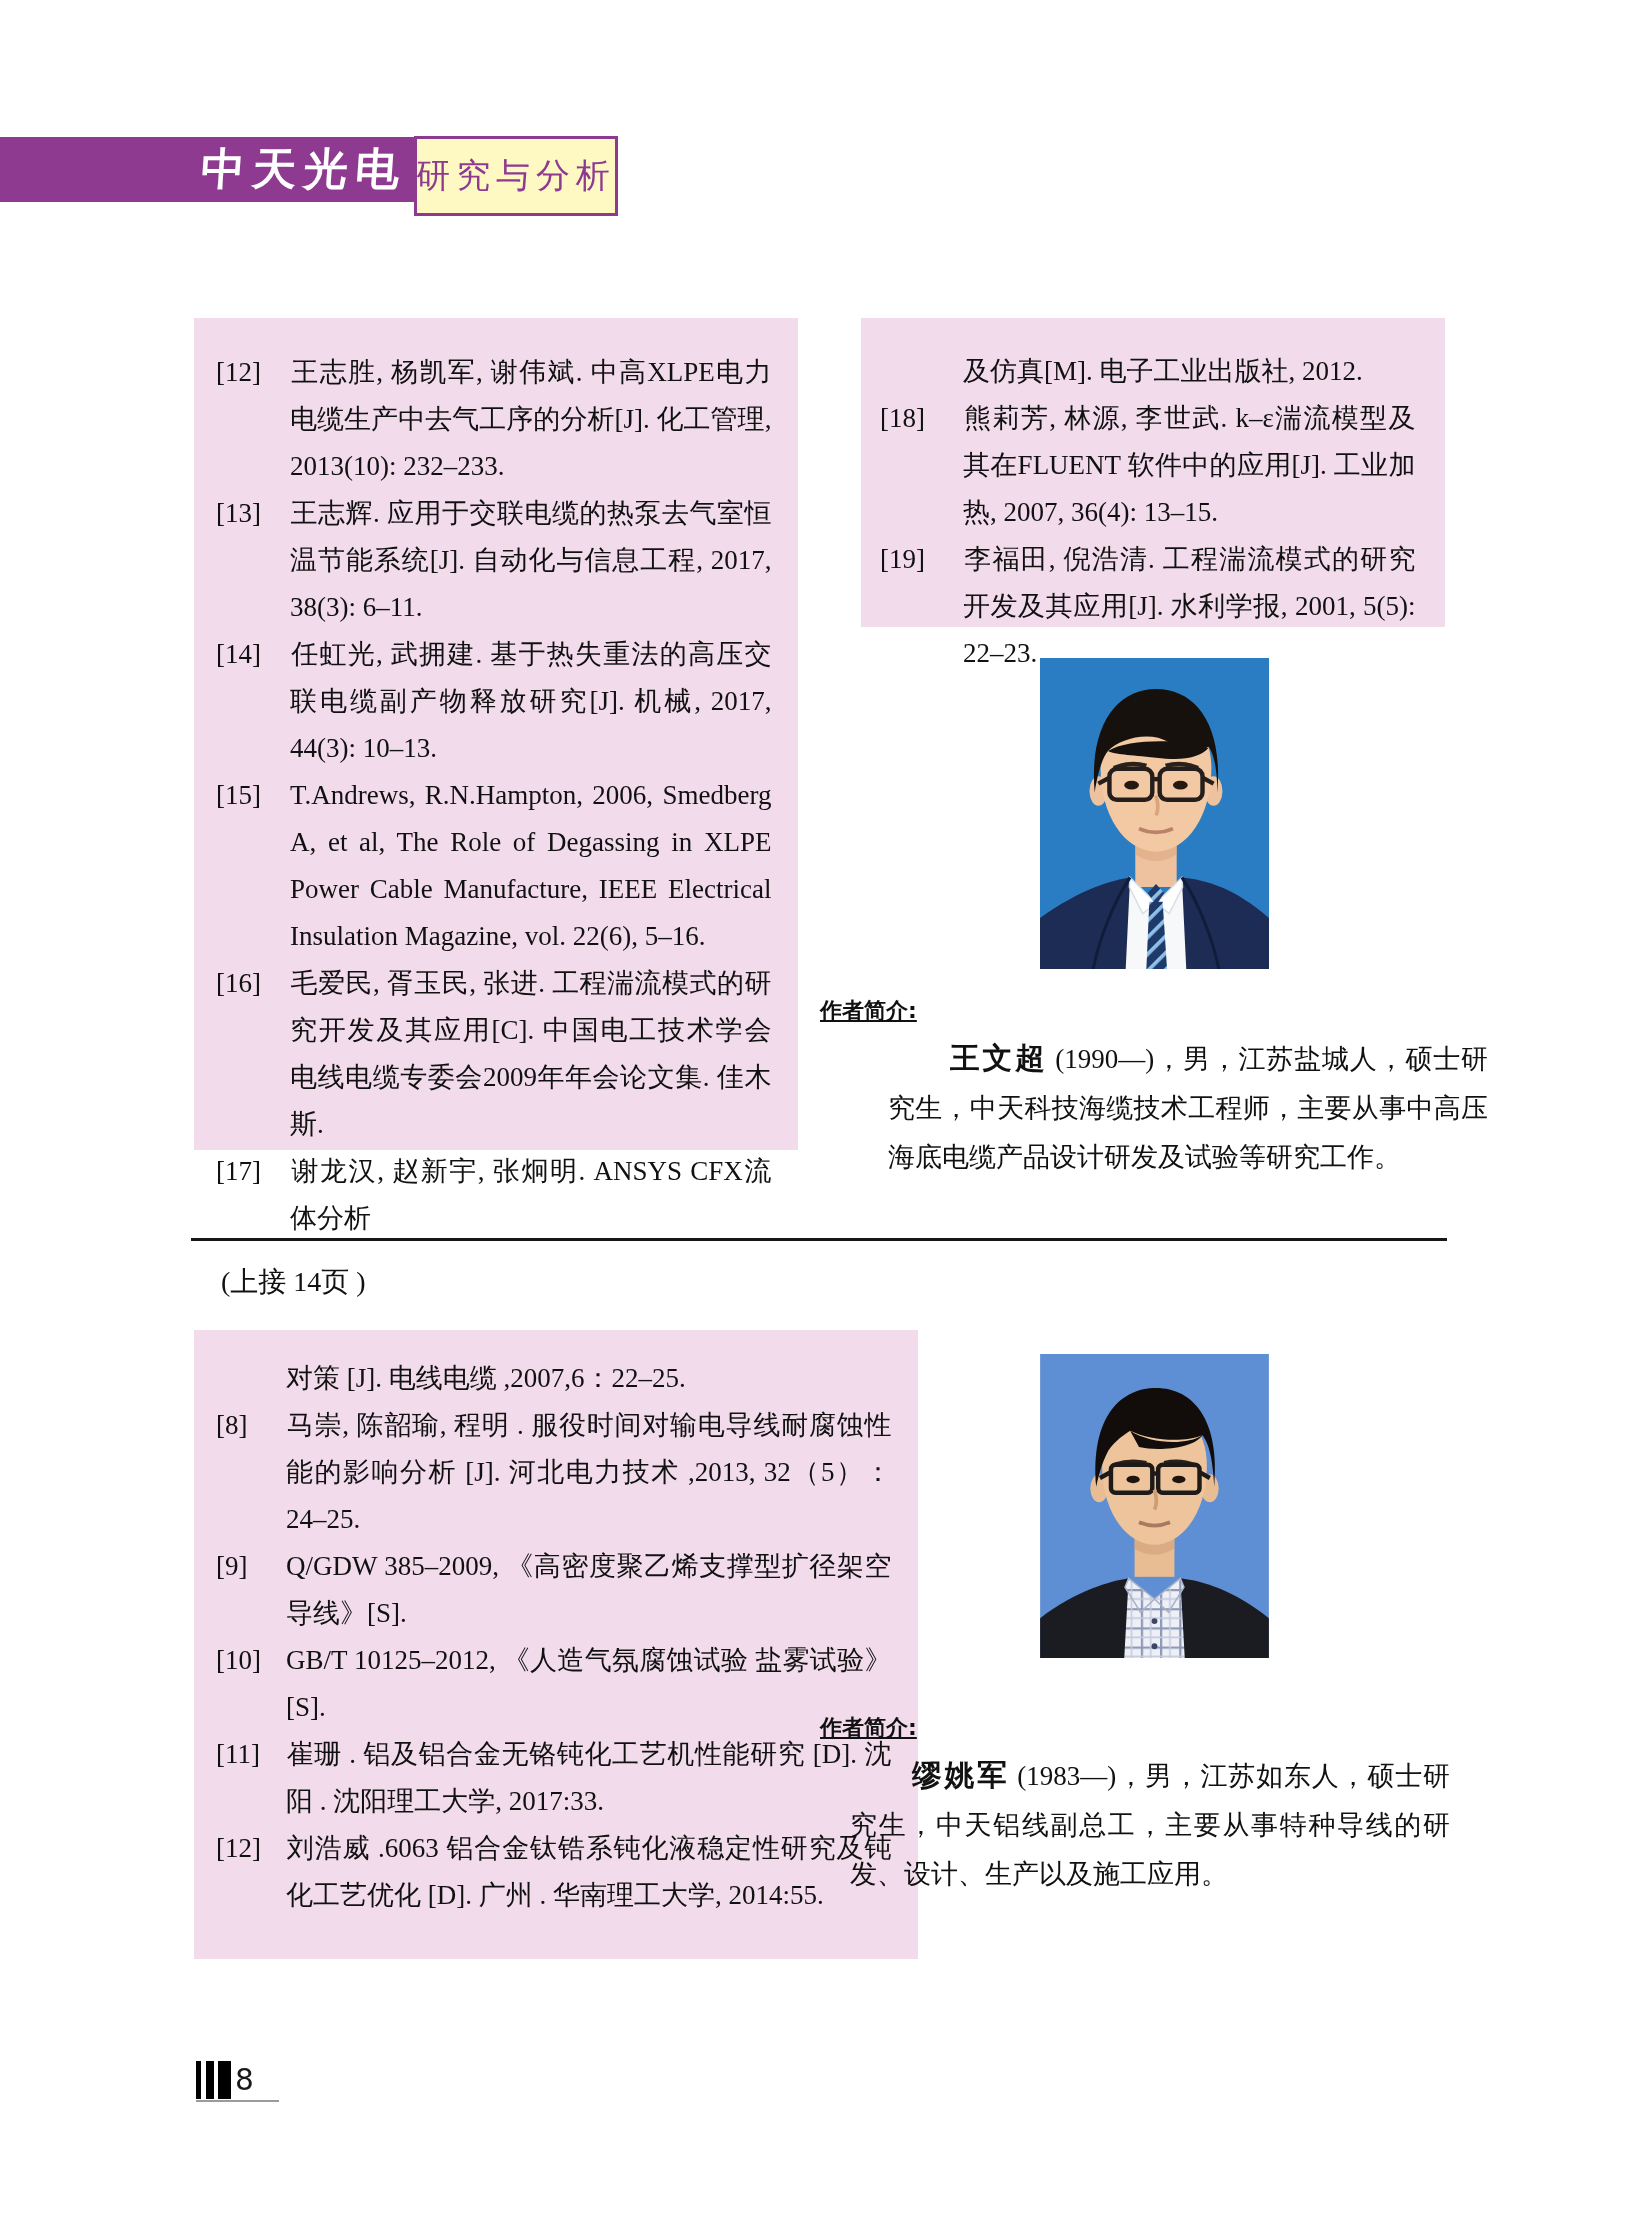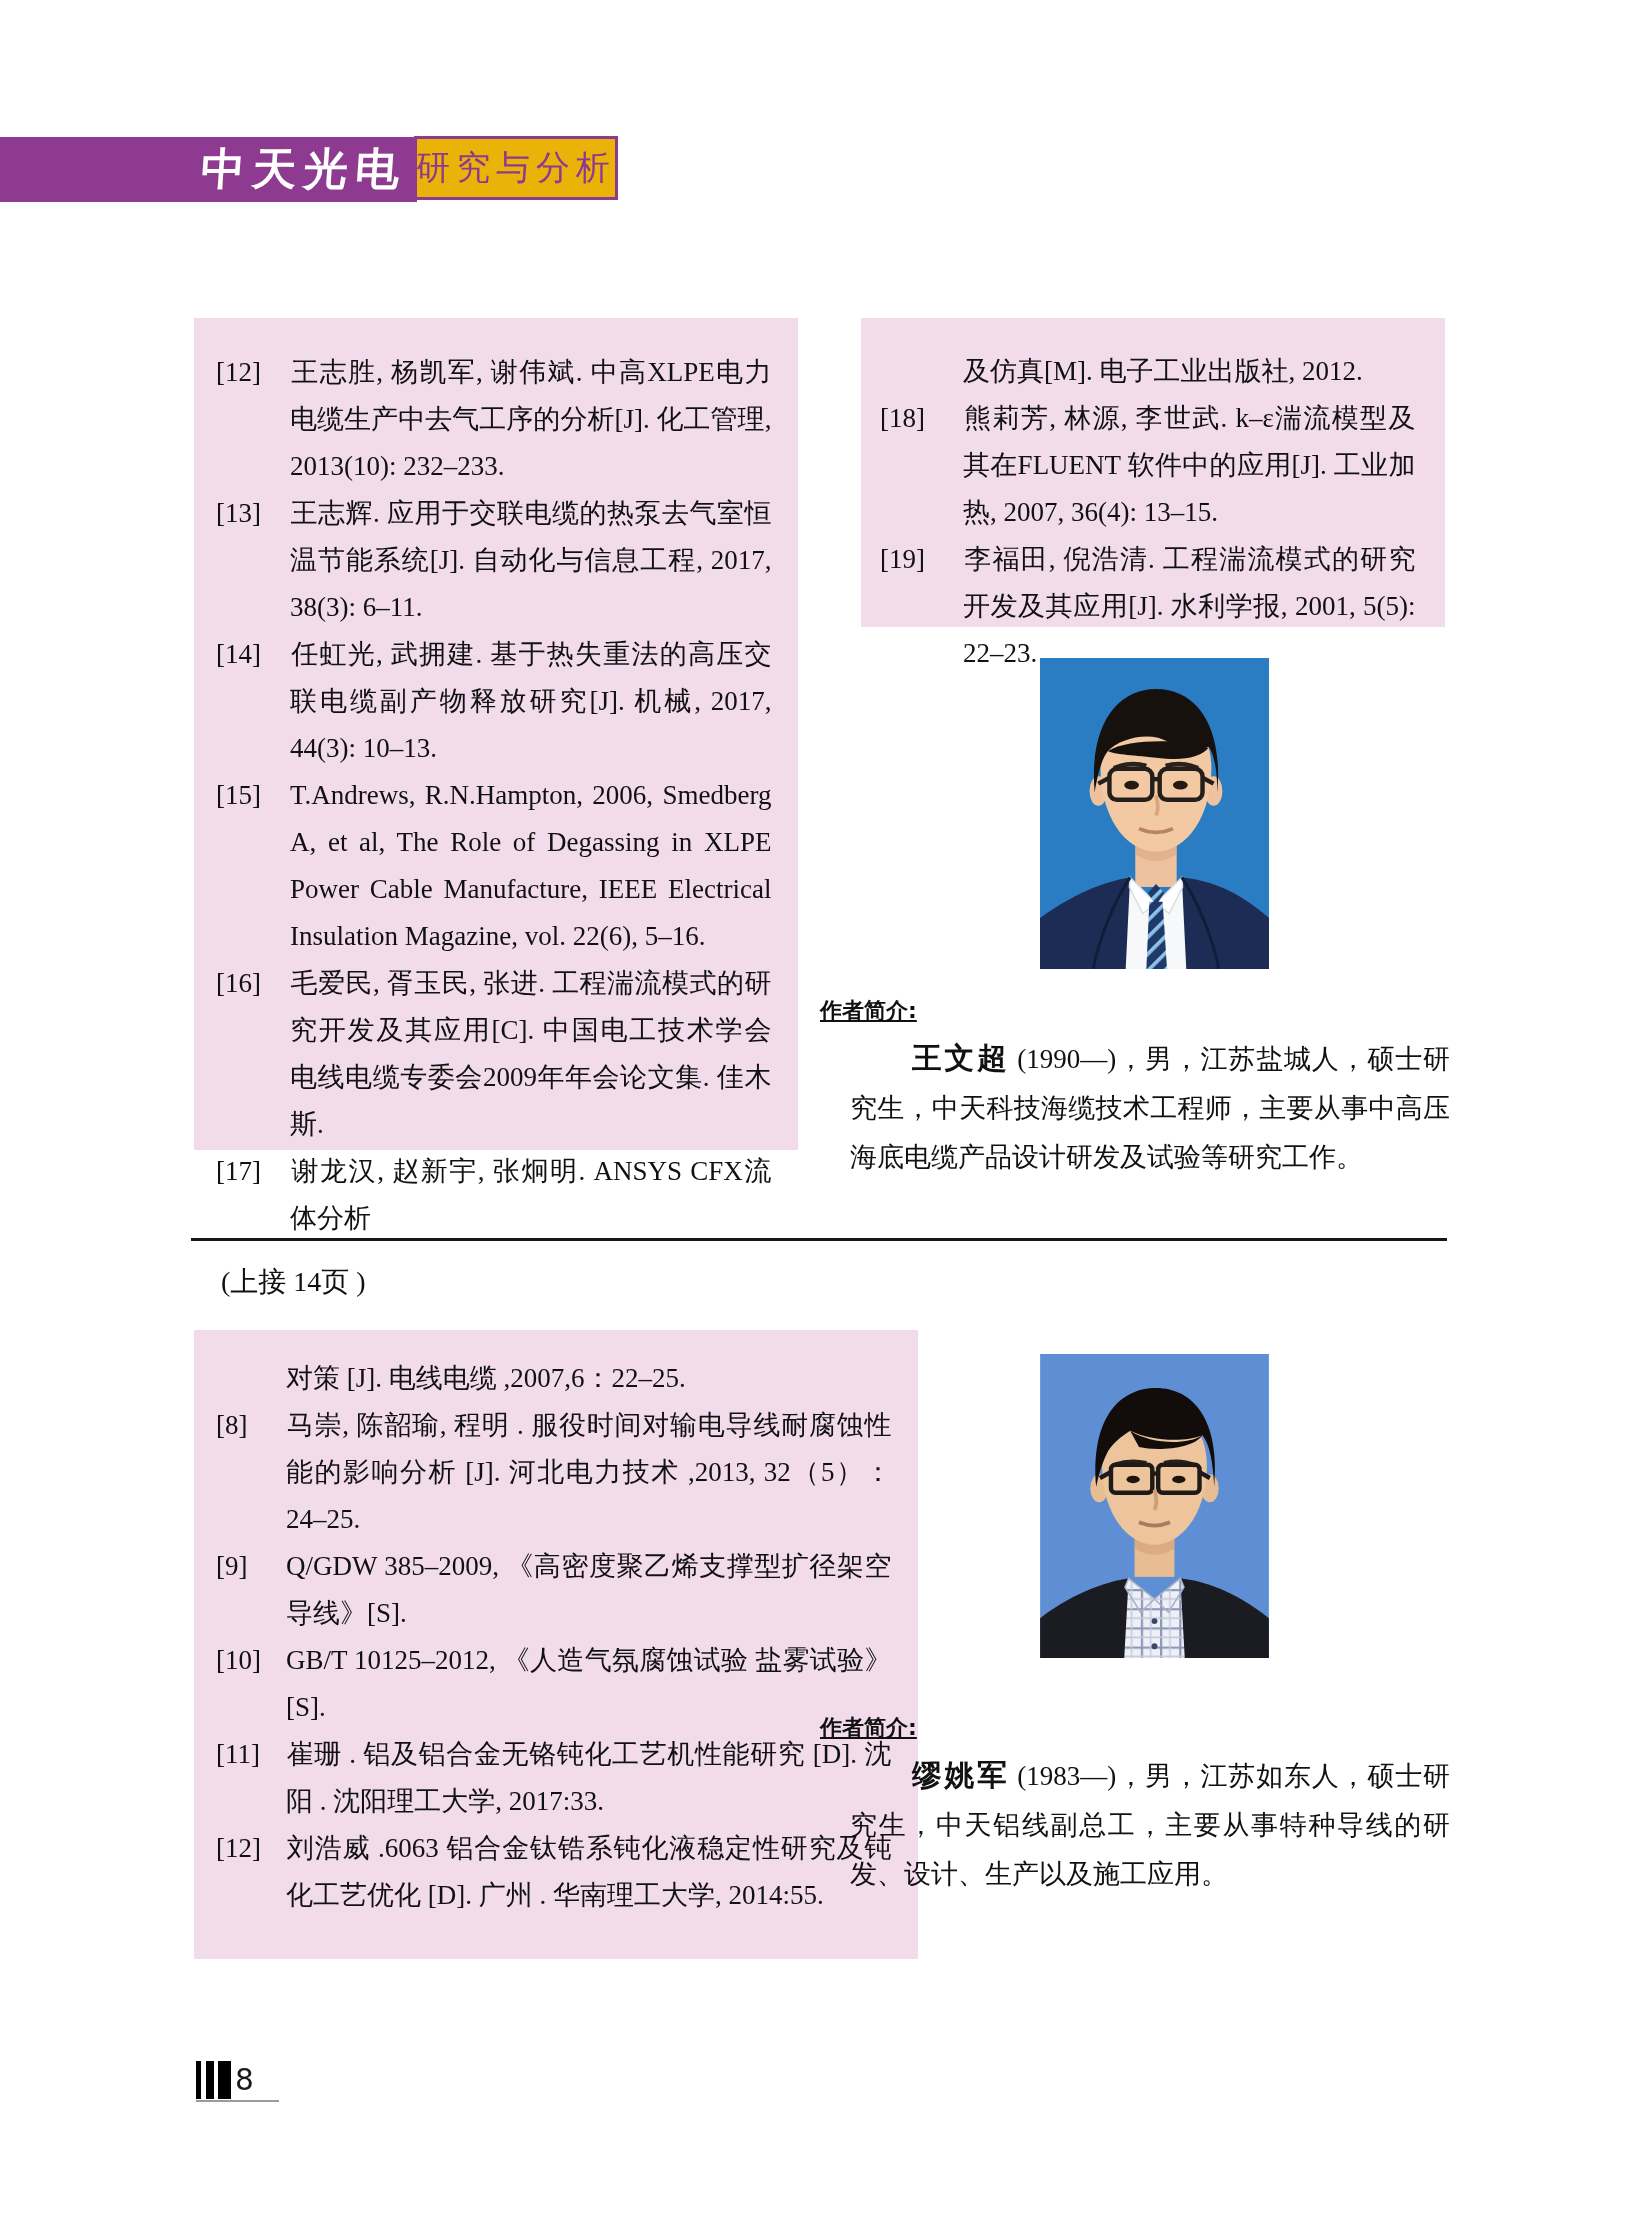--- a/index.html
+++ b/index.html
@@ -12,22 +12,22 @@
     position:absolute;left:0;top:137px;width:417px;height:65px;
     background:var(--purple,#8e3a90);
     display:flex;align-items:center;justify-content:flex-end;
   }
   .logo{
     color:#ffffff;font-size:44px;font-weight:bold;letter-spacing:7.4px;
     padding-right:10.3px;transform:skewX(-4deg);
     font-family:"DejaVu Sans","Liberation Sans",sans-serif;white-space:nowrap;
   }
   .section-box{
-    position:absolute;left:414px;top:136px;width:204px;height:64px;box-sizing:border-box;
-    background:#eab308;border:3.7px solid var(--purple,#8e3a90);
+    position:absolute;left:414px;top:136px;width:204px;height:80px;box-sizing:border-box;
+    background:#fef9c3;border:3.7px solid var(--purple,#8e3a90);
     display:flex;align-items:center;justify-content:center;
   }
   .section-label{
     color:var(--purple,#8e3a90);font-size:34px;letter-spacing:5.9px;white-space:nowrap;
     font-family:"DejaVu Sans","Liberation Sans",sans-serif;
   }
   
   .refbox{
     position:absolute;background:var(--pink,#f2dcec);box-sizing:border-box;
     font-size:27px;line-height:47px;text-align:justify;
@@ -51,21 +51,21 @@
     position:absolute;left:820px;width:598px;font-size:22px;font-weight:bold;
     font-family:"DejaVu Sans","Liberation Sans",sans-serif;
     text-decoration:underline;
   }
   .bio-heading-1{top:996px;}
   .bio-heading-2{top:1713px;}
   .bio-para{
     position:absolute;left:850px;width:600px;font-size:27px;line-height:49px;
     text-align:justify;text-indent:62px;
   }
-  .bio-para-1{top:1034px;}
+  .bio-para-1{top:1034px;margin-left:38px;}
   .bio-para-2{top:1751px;}
   .bio-name{font-weight:bold;font-size:29.6px;letter-spacing:2.2px;}
   
   .divider{position:absolute;left:191px;top:1238px;width:1256px;height:3px;background:#161616;}
   .continued{position:absolute;left:191px;top:1260px;font-size:28px;line-height:44px;margin-left:30px;}
   
   .footer-bars{position:absolute;left:196px;top:2061px;height:38px;display:flex;align-items:stretch;}
   .fbar{background:#000;}
   .fbar-1{width:5.2px;margin-right:5.2px;}
   .fbar-2{width:8.1px;margin-right:3.7px;}

